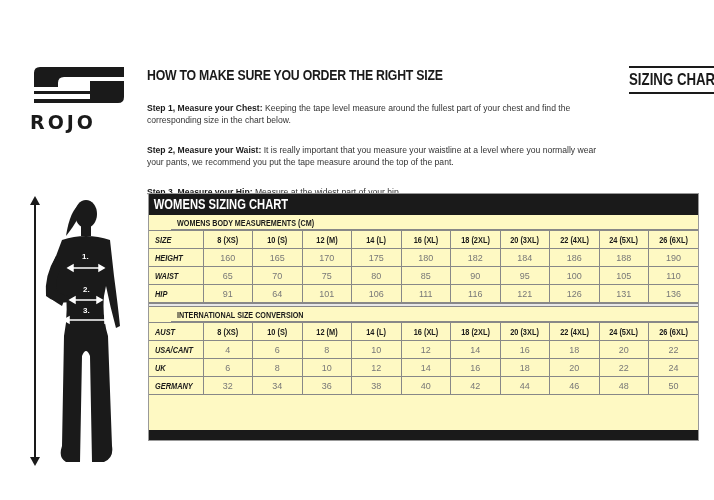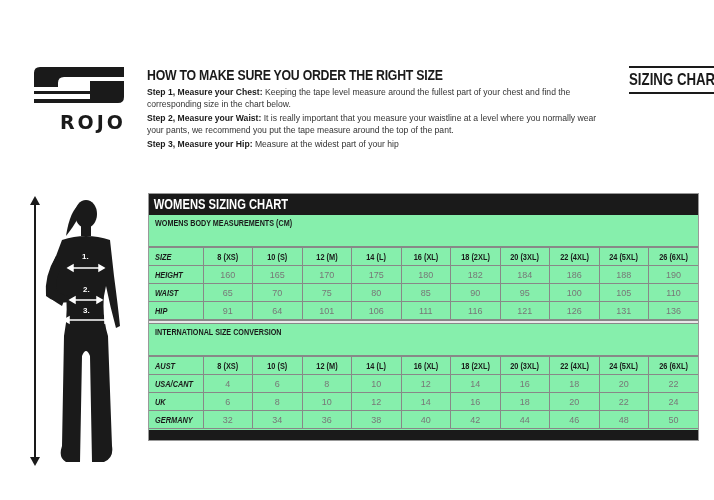--- a/index.html
+++ b/index.html
@@ -1,40 +1,40 @@
 <!DOCTYPE html>
 <html><head>
 <meta charset="utf-8">
 <style>
   * { box-sizing: border-box; margin: 0; padding: 0; }
   body { width: 714px; height: 500px; background: #ffffff; position: relative; overflow: hidden; font-family: "Liberation Sans", sans-serif; color: #1a1a1a; }
 
   
   .logo { position: absolute; left: 30px; top: 65px; width: 96px; }
   .logo svg { display: block; }
-  .logo-text { font-family: "DejaVu Sans", sans-serif; font-weight: bold; font-size: 19px; letter-spacing: 3px; color: #1a1a1a; margin-top: 6px; text-align: right; width: 96px; }
+  .logo-text { font-family: "DejaVu Sans", sans-serif; font-weight: bold; font-size: 19px; letter-spacing: 3px; color: #1a1a1a; margin-top: 6px; text-align: left; width: 96px; }
 
   
   .instructions { position: absolute; left: 147px; top: 66px; width: 460px; }
   .main-title { font-family: "Liberation Sans Narrow", "Liberation Sans", sans-serif; font-weight: bold; font-size: 15px; letter-spacing: -0.3px; transform: scaleX(0.82); transform-origin: left; white-space: nowrap; color: #1a1a1a; line-height: 18px; }
-  .step { font-size: 8.6px; line-height: 12px; color: #333; margin-top: 2px; }
+  .step { font-size: 8.6px; line-height: 12px; color: #333; margin-top: 18px; }
   .step b { color: #1a1a1a; }
 
   
   .badge { position: absolute; left: 609px; top: 66px; width: 92px; border-top: 2.5px solid #1a1a1a; border-bottom: 2.5px solid #1a1a1a; padding: 2px 0; margin-left: 20px; }
   .badge span { display: block; font-weight: bold; font-size: 17px; transform: scaleX(0.78); transform-origin: left; white-space: nowrap; color: #1a1a1a; line-height: 20px; }
 
   
   .figure { position: absolute; left: 22px; top: 196px; width: 110px; height: 270px; }
 
   
-  .chart { position: absolute; left: 148px; top: 193px; width: 551px; height: 248px; border: 1px solid #999; background: #86efac; }
+  .chart { position: absolute; left: 148px; top: 193px; width: 551px; height: 248px; border: 1px solid #999; background: #fef9c3; }
   .chart-head { height: 21px; background: #1a1a1a; color: #fff; }
   .chart-head span { display: block; font-weight: bold; font-size: 14px; line-height: 21px; padding-left: 6px; transform: scaleX(0.8); transform-origin: left; white-space: nowrap; }
-  .section-title { height: 32px; border-bottom: 1px solid #888; padding-left: 6px; }
+  .section-title { height: 15px; border-bottom: 1px solid #888; padding-left: 6px; margin-left: 22px; }
   .section-title span { display: block; font-weight: bold; font-size: 9px; line-height: 16px; transform: scaleX(0.8); transform-origin: left; white-space: nowrap; }
   table { border-collapse: collapse; width: 100%; table-layout: fixed; }
   td { border: 1px solid #888; height: 18px; text-align: center; font-size: 9px; color: #777; padding: 0; }
   td.lbl { text-align: left; padding-left: 6px; font-weight: bold; color: #1a1a1a; font-style: italic; }
   td.lbl span, td.hdr span { display: inline-block; transform: scaleX(0.82); transform-origin: left; white-space: nowrap; }
   td.hdr span { transform-origin: center; }
   td.hdr { font-weight: bold; color: #1a1a1a; }
   tr td:first-child { border-left: none; }
   tr td:last-child { border-right: none; }
   col.c0 { width: 54px; }

